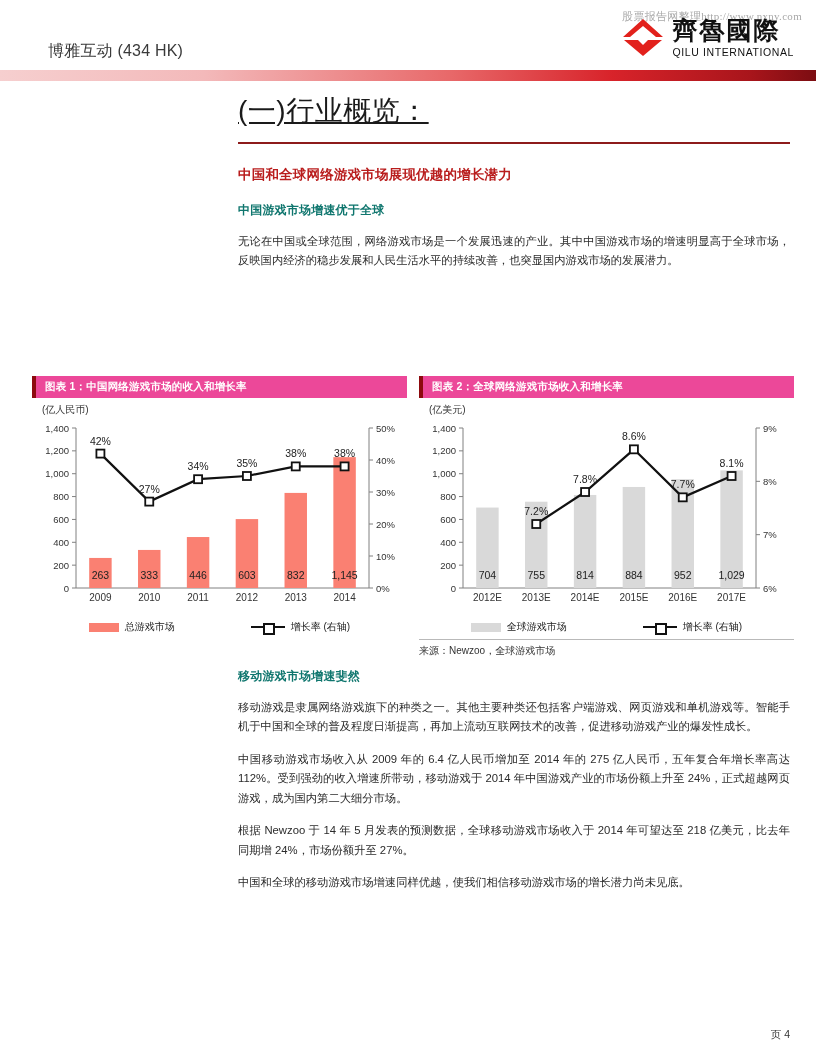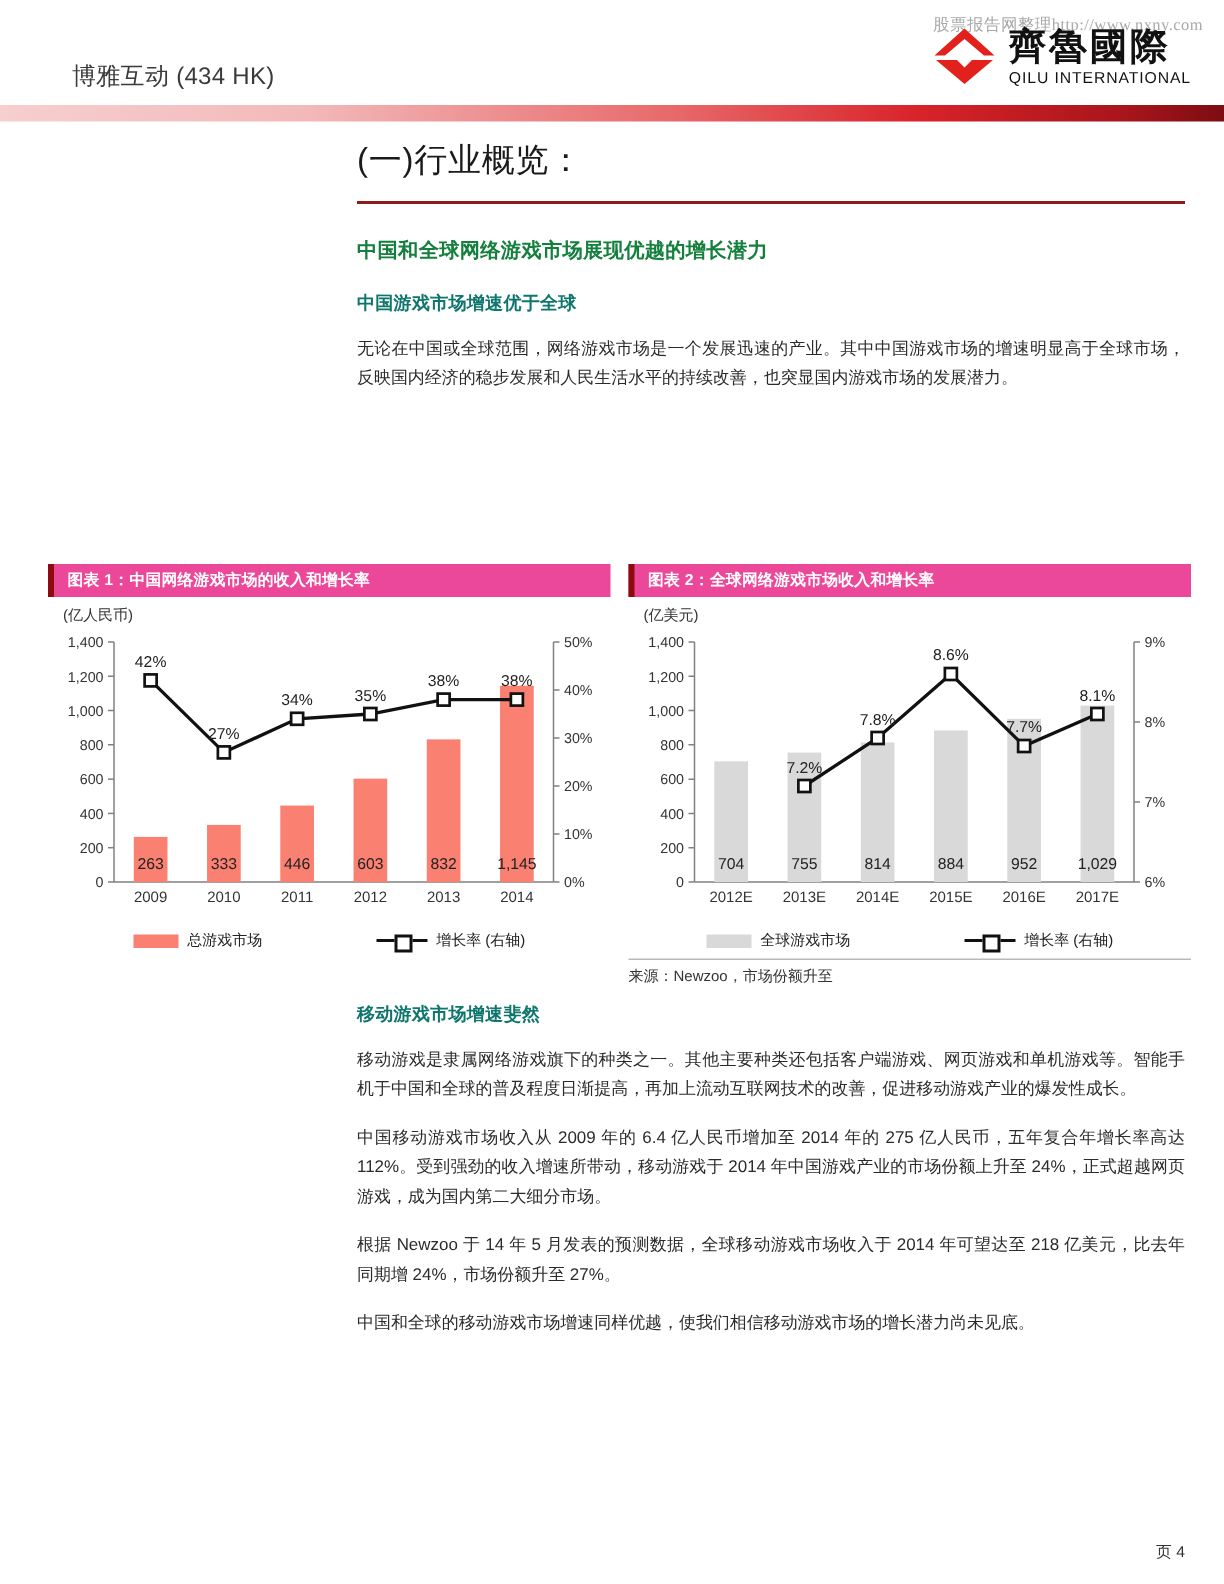--- a/index.html
+++ b/index.html
@@ -43,27 +43,27 @@
   }
   .header-rule {
     position:absolute; left:0; top:70px; width:816px; height:11px;
     background:linear-gradient(to right,#f6cfcf 0%,#f3b9ba 25%,#e8696a 55%,#d8232a 75%,#a8151b 92%,#7c0d12 100%);
   }
 
   
   .content { position:absolute; left:238px; top:92px; width:552px; }
 
   .section-title {
-    font-size:22px; color:#1a1a1a; font-weight:400;
-    letter-spacing:.5px; margin:0 0 12px 0;
+    font-size:28px; color:#1a1a1a; font-weight:400;
+    letter-spacing:.5px; margin:0 0 12px 0;text-decoration:underline;
   }
   .title-rule { height:2px; background:#8d1b1b; margin-bottom:22px; }
 
   h2.red-head {
-    font-size:13.5px; color:#15803d; font-weight:bold;
+    font-size:13.5px; color:#b91c1c; font-weight:bold;
     margin:0 0 18px 0; letter-spacing:.2px;font-family:Liberation Serif, serif;
   }
   h3.red-sub {
     font-size:12px; color:#0f766e; font-weight:bold;
     margin:0 0 13px 0; letter-spacing:.2px;
   }
   p.body-text {
     font-size:11.3px; line-height:1.72; color:#2b2b2b;
     margin:0 0 13px 0; text-align:justify;
     text-justify:inter-ideograph;
@@ -300,21 +300,21 @@
     <div class="chart-legend">
       <span class="leg">
         <i class="swatch-bar" style="background:#D9D9D9"></i>
         <span>全球游戏市场</span>
       </span>
       <span class="leg">
         <i class="swatch-line"></i>
         <span>增长率 (右轴)</span>
       </span>
     </div>
-    <div class="chart-source">来源：Newzoo，市场份额升至</div>
+    <div class="chart-source">来源：Newzoo，全球游戏市场</div>
   </div>
 </div>
 
 <div class="content-lower">
   <h3 class="red-sub">移动游戏市场增速斐然</h3>
   <p class="body-text">移动游戏是隶属网络游戏旗下的种类之一。其他主要种类还包括客户端游戏、网页游戏和单机游戏等。智能手机于中国和全球的普及程度日渐提高，再加上流动互联网技术的改善，促进移动游戏产业的爆发性成长。</p>
   <p class="body-text">中国移动游戏市场收入从 2009 年的 6.4 亿人民币增加至 2014 年的 275 亿人民币，五年复合年增长率高达 112%。受到强劲的收入增速所带动，移动游戏于 2014 年中国游戏产业的市场份额上升至 24%，正式超越网页游戏，成为国内第二大细分市场。</p>
   <p class="body-text">根据 Newzoo 于 14 年 5 月发表的预测数据，全球移动游戏市场收入于 2014 年可望达至 218 亿美元，比去年同期增 24%，市场份额升至 27%。</p>
   <p class="body-text">中国和全球的移动游戏市场增速同样优越，使我们相信移动游戏市场的增长潜力尚未见底。</p>
 </div>

